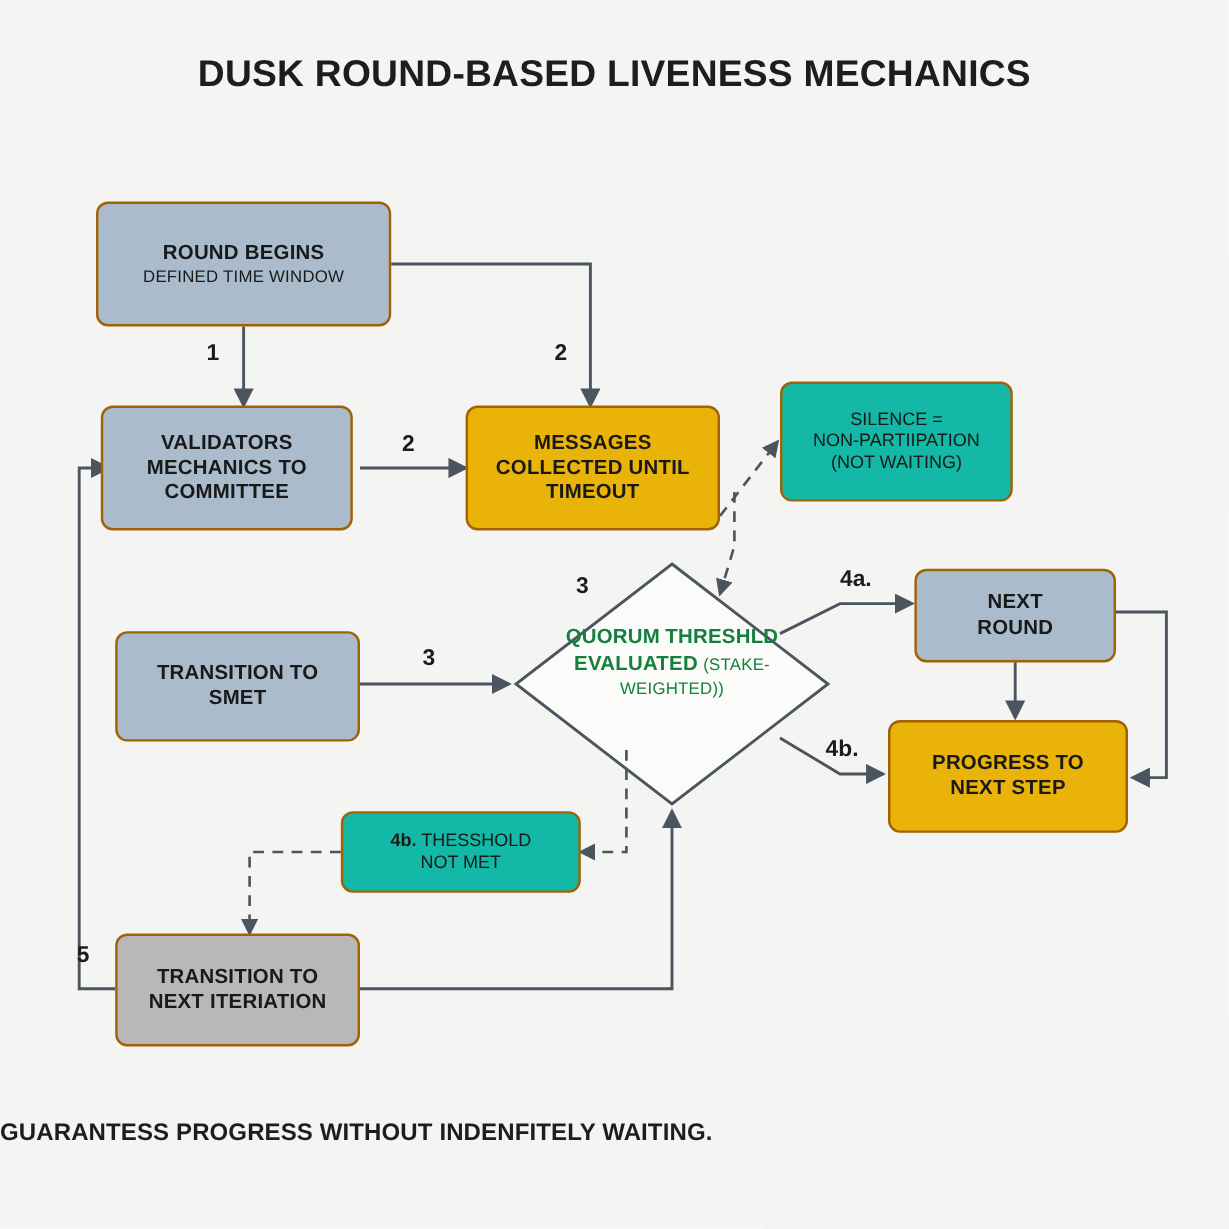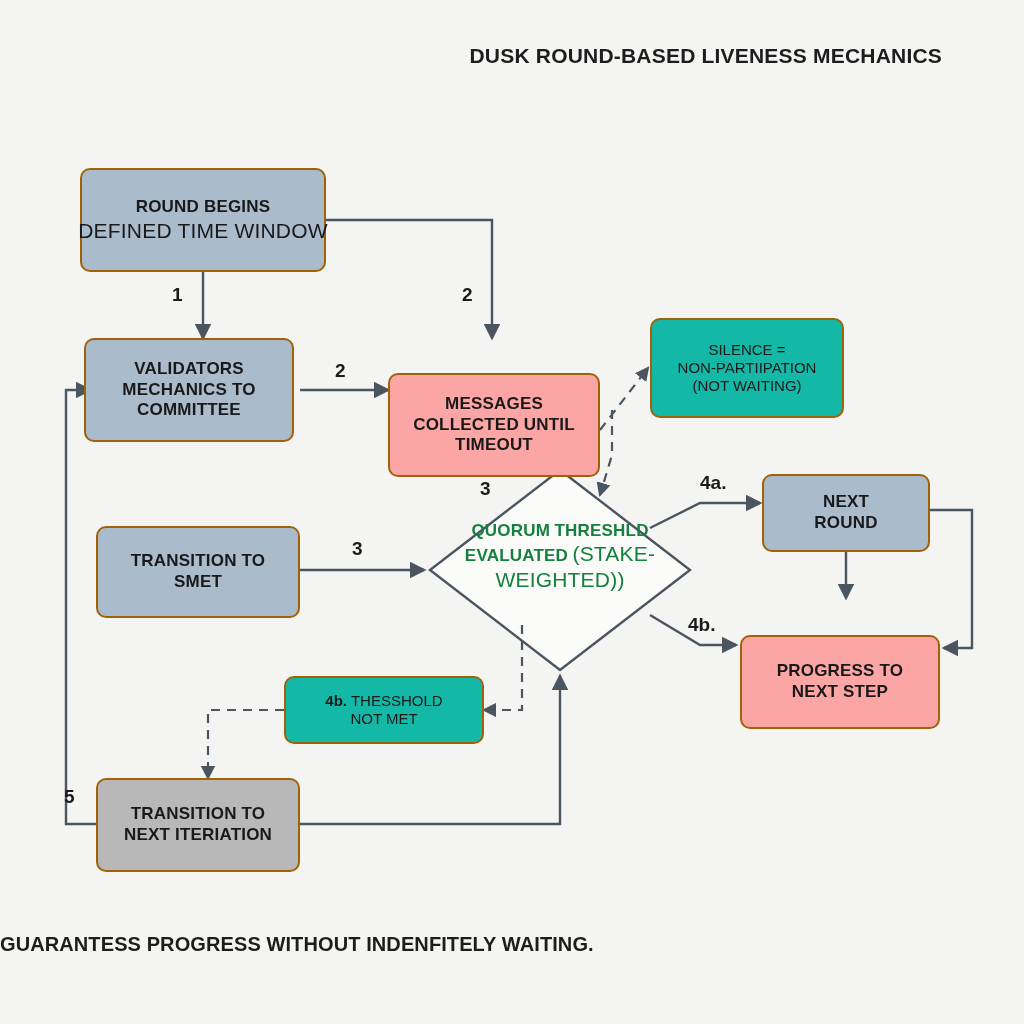--- a/index.html
+++ b/index.html
@@ -19,25 +19,25 @@
     position: absolute;
     left: 0; top: 0;
     width: 1024px;
     height: 1024px;
   }
   .title {
     position: absolute;
     left: 82px;
     top: 44px;
     width: 860px;
-    font-size: 21px;
+    font-size: 31px;
     font-weight: bold;
     letter-spacing: 0.2px;
     color: #1d1d1d;
-    text-align: right;
+    text-align: center;
     text-transform: uppercase;
   }
   .footer {
     position: absolute;
     left: 0px;
     top: 933px;
     width: 1024px;
     text-align: left;
     font-size: 20px;
     font-weight: bold;
@@ -57,31 +57,31 @@
     text-align: center;
     color: #191919;
     line-height: 1.22;
     padding: 4px 6px;
   }
   .node .ln {
     display: block;
     white-space: nowrap;
   }
   .node.blue   { background: #aabbcc; }
-  .node.peach  { background: #fca5a5; margin-top: 35px; }
+  .node.peach  { background: #eab308; }
   .node.white  { background: #14b8a6; }
   .node.gray   { background: #b8b8b8; }
 
   .n-title {
     font-size: 17px;
     font-weight: bold;
     letter-spacing: 0.2px;
   }
   .n-sub {
-    font-size: 21px;
+    font-size: 14px;
     font-weight: normal;
     letter-spacing: 0.2px;
   }
   .n-small {
     font-size: 15px;
     font-weight: normal;
   }
   .n-bold-prefix { font-weight: bold; }
 
   .diamond-label {

